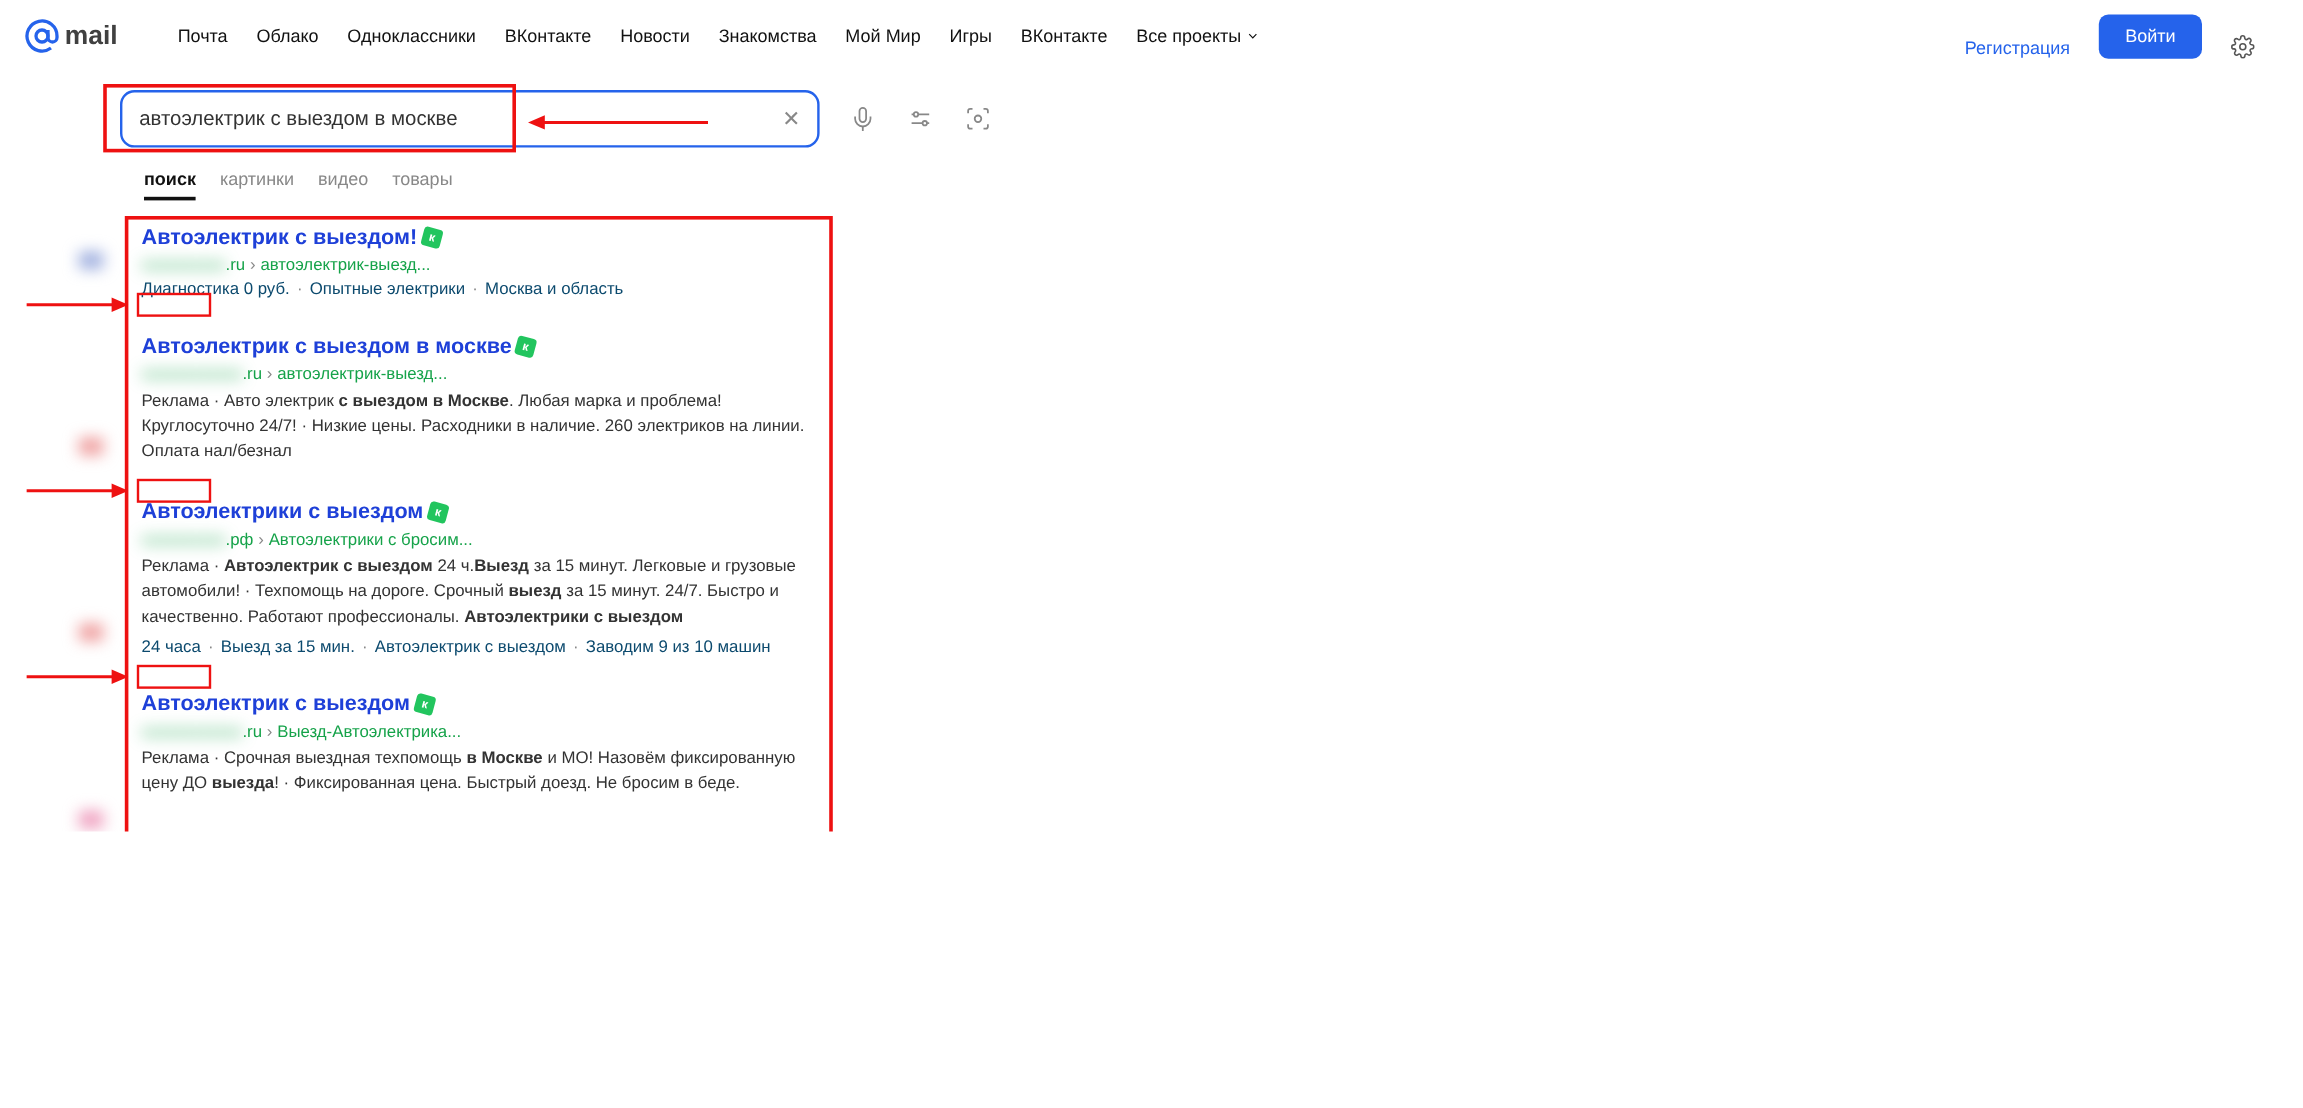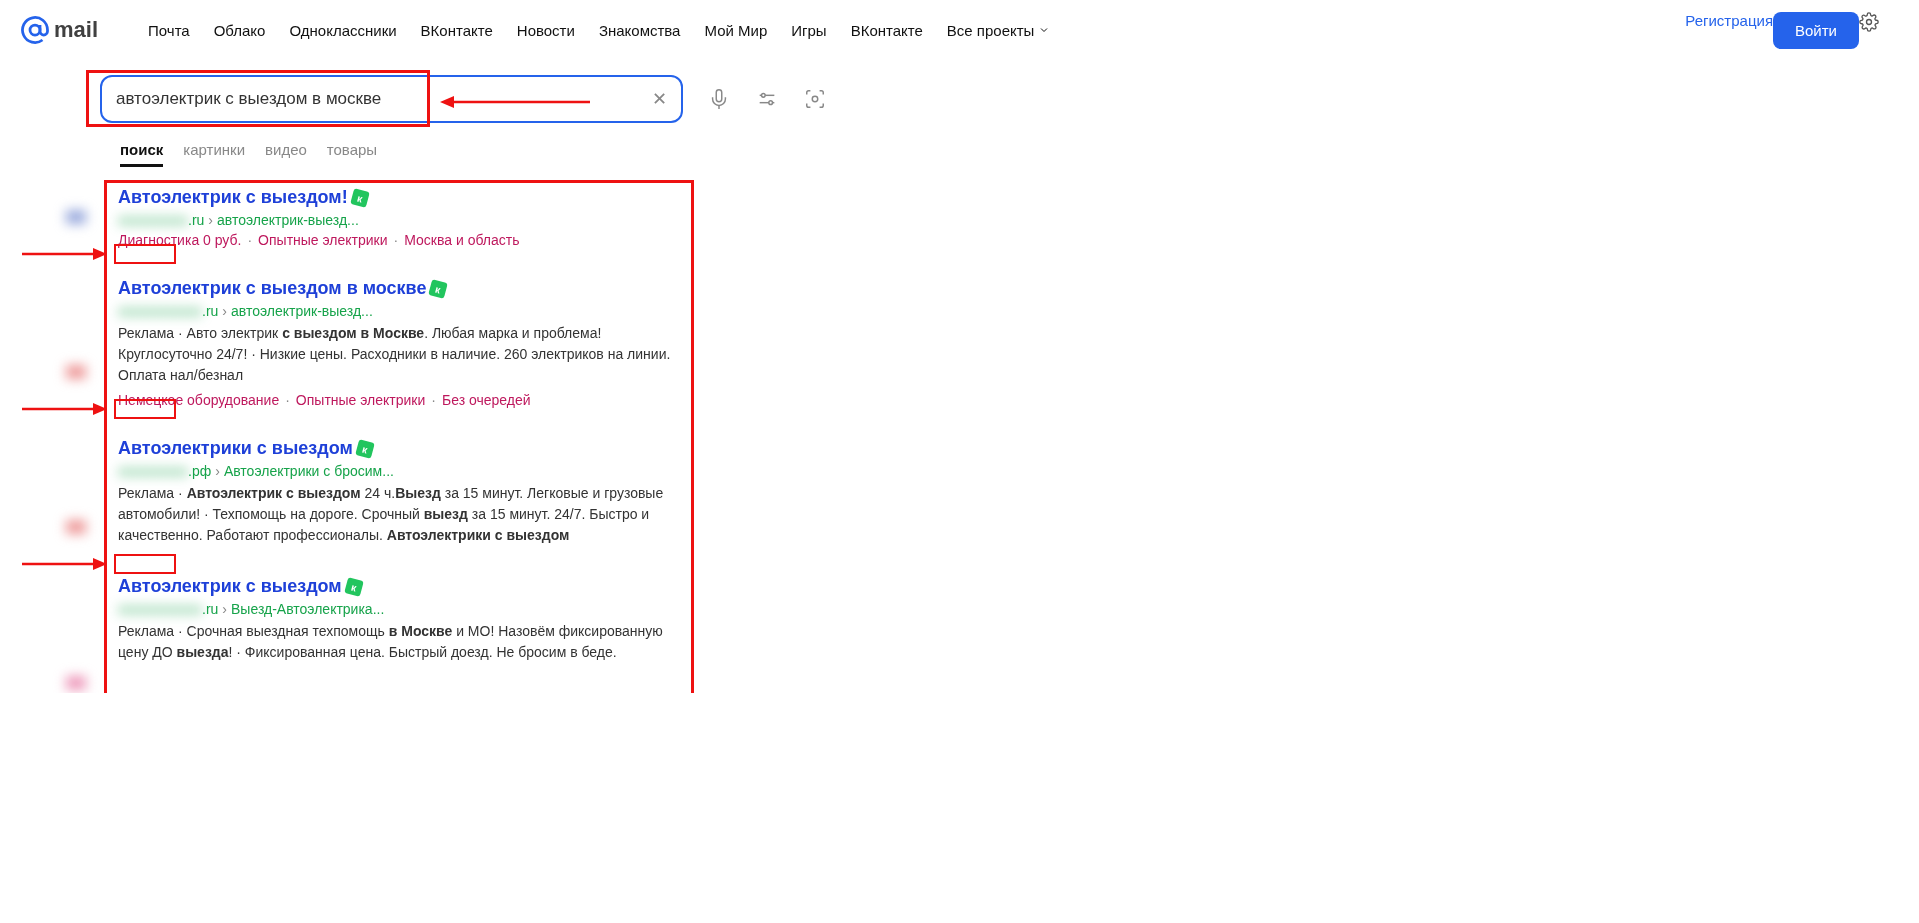--- a/index.html
+++ b/index.html
@@ -3,21 +3,21 @@
 <meta charset="utf-8">
 <style>
 *{margin:0;padding:0;box-sizing:border-box;font-family:Arial,Helvetica,sans-serif}
 body{background:#fff;width:1919px;position:relative}
 .header{height:60px;display:flex;align-items:center;padding:0 40px 0 20px;position:relative}
 .logo{display:flex;align-items:center;gap:4px;margin-right:50px}
 .logo-at{width:30px;height:30px;color:#2563eb;display:flex;align-items:center;justify-content:center}
 .logo-text{font-size:22px;font-weight:700;color:#404040}
 .nav{display:flex;gap:24px}
 .nav a{color:#111;text-decoration:none;font-size:15px;display:flex;align-items:center;gap:4px}
-.header-right{margin-left:auto;display:flex;align-items:flex-start;gap:0}
+.header-right{margin-left:auto;display:flex;align-items:flex-end;gap:24px}
 .reg-link{color:#2563eb;text-decoration:none;font-size:15px}
 .login-btn{background:#2563eb;color:#fff;border:none;padding:10px 22px;border-radius:8px;font-size:15px;cursor:pointer;font-weight:500}
 .gear{width:20px;height:20px;color:#555;cursor:pointer}
 .search-area{padding:15px 0 0 100px}
 .search-wrap{display:flex;align-items:center;gap:24px}
 .search-box{width:583px;height:48px;border:2px solid #2563eb;border-radius:12px;display:flex;align-items:center;padding:0 14px;position:relative}
 .search-input{flex:1;border:none;outline:none;font-size:17px;color:#333;background:transparent}
 .clear-x{color:#888;cursor:pointer;font-size:18px}
 .icon-btn{color:#888;cursor:pointer;display:flex;align-items:center;justify-content:center;width:24px;height:24px}
 .tabs{display:flex;gap:20px;margin-top:18px;padding-left:20px}
@@ -28,21 +28,21 @@
 .r-title{color:#1e40d8;font-size:18px;font-weight:700;margin-bottom:4px;display:flex;align-items:center;gap:4px}
 .r-title a{color:#1e40d8;text-decoration:none}
 .verify-badge{width:16px;height:16px;background:#22c55e;border-radius:3px;display:inline-flex;align-items:center;justify-content:center;color:#fff;font-size:10px;font-weight:700;transform:rotate(15deg)}
 .r-url{color:#16a34a;font-size:14px;margin-bottom:4px}
 .r-url .blur{filter:blur(6px);-webkit-filter:blur(6px)}
 .r-url .sep{color:#888;margin:0 4px}
 .r-desc{color:#333;font-size:14px;line-height:1.5;margin-bottom:6px}
 .r-desc .bold{font-weight:700}
 .ad-label{color:#333;font-size:14px}
 .r-links{font-size:14px}
-.r-links a{color:#be185d;text-decoration:none}
+.r-links a{color:#0c4a6e;text-decoration:none}
 .r-links .dot{color:#888;margin:0 6px}
 .chevron-down{width:12px;height:12px}
 
 .anno-box-search{position:absolute;left:86px;top:70px;width:344px;height:57px;border:3px solid #e11;pointer-events:none}
 .anno-arrow-search{position:absolute;left:440px;top:95px;width:150px;height:14px;pointer-events:none}
 .anno-box-results{position:absolute;left:104px;top:180px;width:590px;height:578px;border:3px solid #e11;pointer-events:none}
 .anno-box-ad{position:absolute;border:2px solid #e11;pointer-events:none;height:20px;width:62px}
 .anno-arrow-left{position:absolute;width:85px;height:14px;pointer-events:none}
 .side-blur{position:absolute;left:66px;width:20px;height:14px;filter:blur(6px);pointer-events:none}
 .sb1{top:210px;background:#9ad}
@@ -139,30 +139,30 @@
     <div class="r-links"><a href="#">Диагностика 0 руб.</a><span class="dot">·</span><a href="#">Опытные электрики</a><span class="dot">·</span><a href="#">Москва и область</a></div>
   </div>
 
   <div class="result">
     <div class="r-title">
         <a href="#">Автоэлектрик с выездом в москве</a>
         <span class="verify-badge">к</span>
       </div>
     <div class="r-url"><span class="blur">xxxxxxxxxxxx</span><span>.ru</span><span class="sep">›</span><span>автоэлектрик-выезд...</span></div>
     <div class="r-desc"><span class="ad-label">Реклама</span><span> · Авто электрик </span><span class="bold">с выездом в Москве</span><span>. Любая марка и проблема! Круглосуточно 24/7! · Низкие цены. Расходники в наличие. 260 электриков на линии. Оплата нал/безнал</span></div>
-    <div class="r-links"><a href="#">Немецкое оборудование</a><span class="dot">·</span><a href="#">Опытные электрики</a><span class="dot">·</span><a href="#">Без очередей</a></div>
   </div>
 
   <div class="result">
     <div class="r-title">
         <a href="#">Автоэлектрики с выездом</a>
         <span class="verify-badge">к</span>
       </div>
     <div class="r-url"><span class="blur">xxxxxxxxxx</span><span>.рф</span><span class="sep">›</span><span>Автоэлектрики с бросим...</span></div>
     <div class="r-desc"><span class="ad-label">Реклама</span><span> · </span><span class="bold">Автоэлектрик с выездом</span><span> 24 ч.</span><span class="bold">Выезд</span><span> за 15 минут. Легковые и грузовые автомобили! · Техпомощь на дороге. Срочный </span><span class="bold">выезд</span><span> за 15 минут. 24/7. Быстро и качественно. Работают профессионалы. </span><span class="bold">Автоэлектрики с выездом</span></div>
+    <div class="r-links"><a href="#">24 часа</a><span class="dot">·</span><a href="#">Выезд за 15 мин.</a><span class="dot">·</span><a href="#">Автоэлектрик с выездом</a><span class="dot">·</span><a href="#">Заводим 9 из 10 машин</a></div>
   </div>
 
   <div class="result">
     <div class="r-title">
         <a href="#">Автоэлектрик с выездом</a>
         <span class="verify-badge">к</span>
       </div>
     <div class="r-url"><span class="blur">xxxxxxxxxxxx</span><span>.ru</span><span class="sep">›</span><span>Выезд-Автоэлектрика...</span></div>
     <div class="r-desc"><span class="ad-label">Реклама</span><span> · Срочная выездная техпомощь </span><span class="bold">в Москве</span><span> и МО! Назовём фиксированную цену ДО </span><span class="bold">выезда</span><span>! · Фиксированная цена. Быстрый доезд. Не бросим в беде.</span></div>
   </div>

